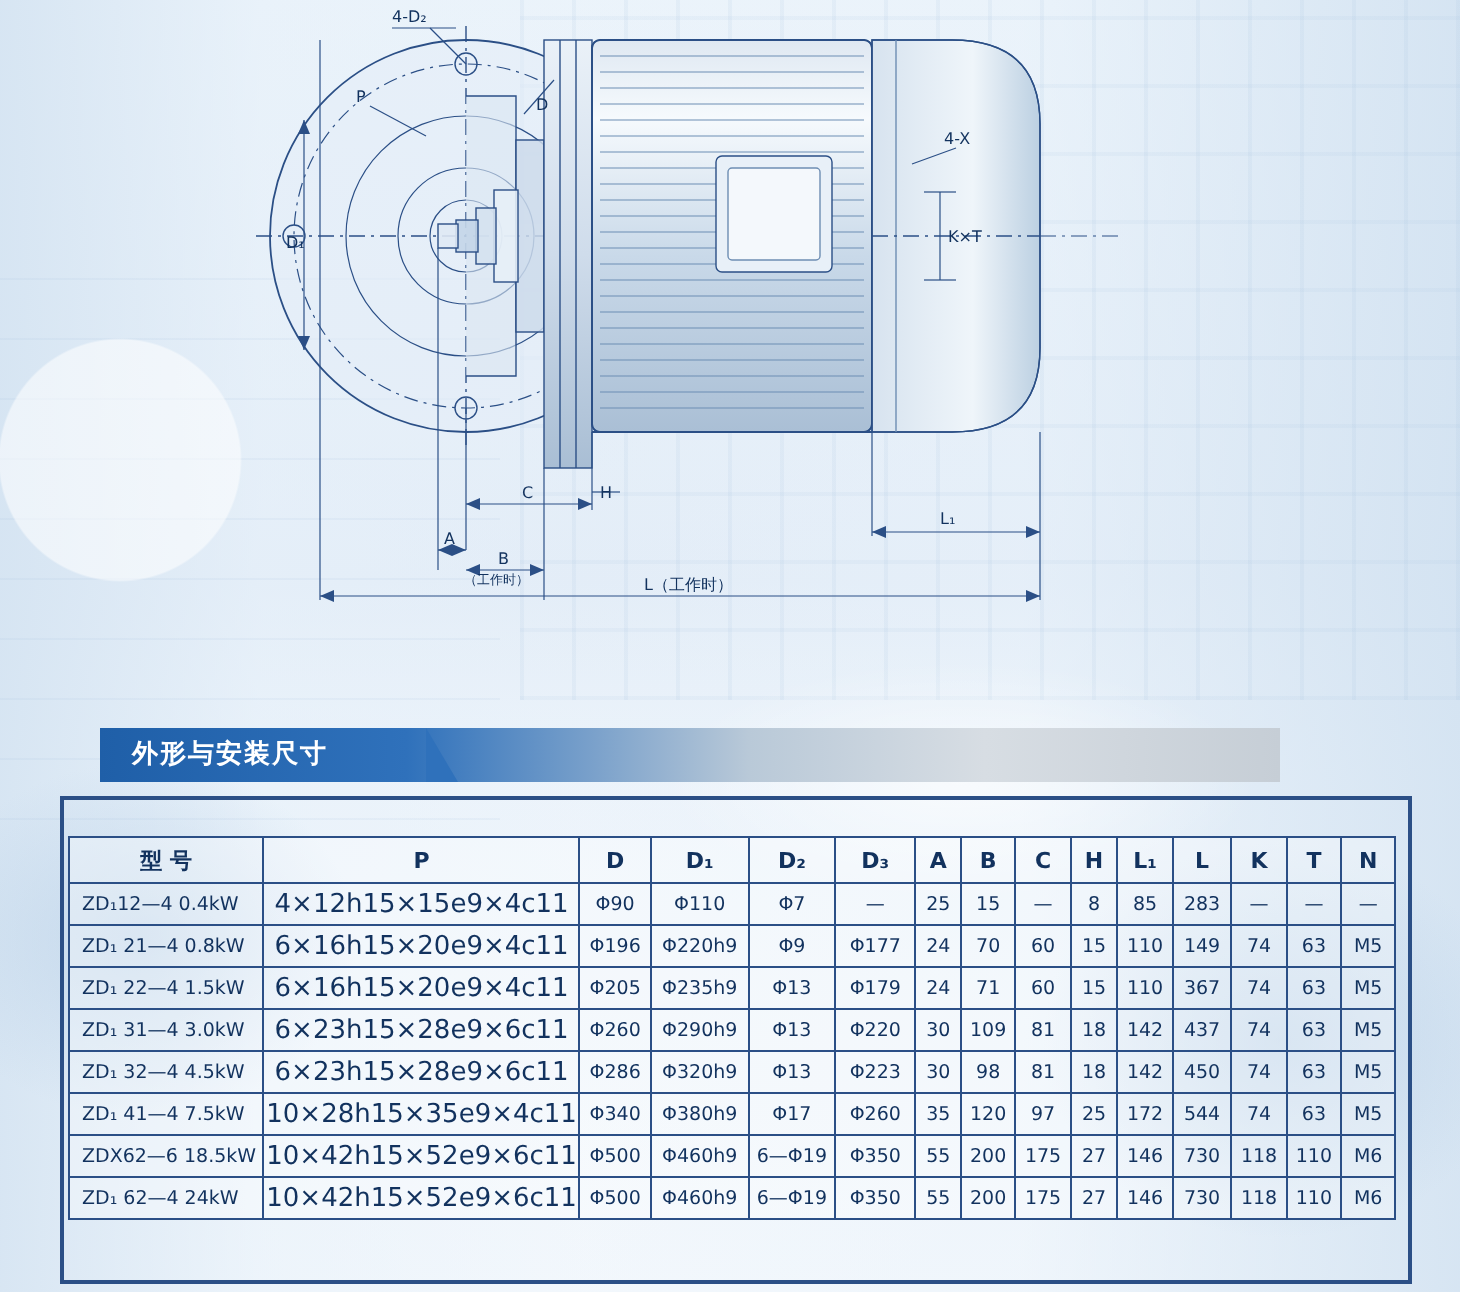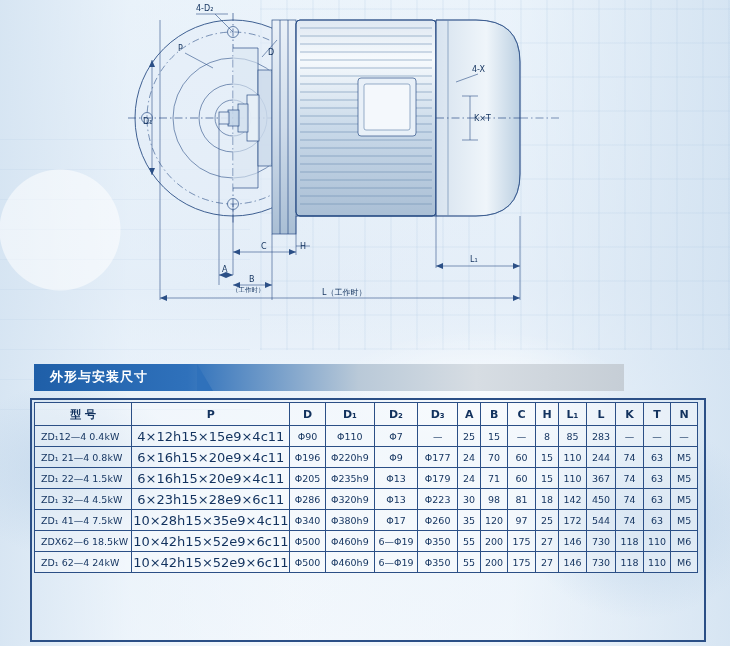--- a/index.html
+++ b/index.html
@@ -32,36 +32,36 @@
   .blot.b1{left:-40px;top:380px;width:220px;height:180px;background:radial-gradient(ellipse at center, rgba(176,202,228,.55), rgba(176,202,228,0) 70%);}
   .blot.b2{right:-30px;top:420px;width:240px;height:200px;background:radial-gradient(ellipse at center, rgba(170,198,226,.50), rgba(170,198,226,0) 70%);}
   .blot.b3{left:330px;top:330px;width:300px;height:120px;background:radial-gradient(ellipse at center, rgba(255,255,255,.65), rgba(255,255,255,0) 70%);}
 
   
   .drawing{position:absolute;left:0;top:0;width:730px;height:330px;}
   .drawing svg{display:block;}
 
   
   .banner{
-    position:absolute;left:34px;top:364px;width:590px;height:27px;
+    position:absolute;left:50px;top:364px;width:590px;height:27px;
     background:linear-gradient(90deg,#1f5fa8 0%,#2f71bb 26%,#b9c9d8 55%,#d7dde3 75%,#c6ced6 100%);
   }
   .banner .title{
     position:absolute;left:16px;top:4px;
     color:#ffffff;font-size:13px;font-weight:bold;letter-spacing:1px;
     font-family:"DejaVu Sans", sans-serif;
   }
   .banner .wedge{
     position:absolute;left:163px;top:0;width:0;height:0;
     border-top:27px solid transparent;border-left:16px solid #2f71bb;
   }
 
   
   .tablewrap{
-    position:absolute;left:34px;top:402px;width:664px;
+    position:absolute;left:34px;top:418px;width:664px;
   }
   table{
     border-collapse:collapse;width:664px;
     background:rgba(255,255,255,.35);
   }
   th,td{
     border:1px solid #2b4f86;
     text-align:center;
     font-size:9.5px;
     color:#12325e;
@@ -295,21 +295,21 @@
           <td class="p">6×16h15×20e9×4c11</td>
           <td>Φ196</td>
           <td>Φ220h9</td>
           <td>Φ9</td>
           <td>Φ177</td>
           <td>24</td>
           <td>70</td>
           <td>60</td>
           <td>15</td>
           <td>110</td>
-          <td>244</td>
+          <td>149</td>
           <td>74</td>
           <td>63</td>
           <td>M5</td>
         </tr>
         <tr>
           <td class="model">ZD₁ 22—4  1.5kW</td>
           <td class="p">6×16h15×20e9×4c11</td>
           <td>Φ205</td>
           <td>Φ235h9</td>
           <td>Φ13</td>
@@ -318,20 +318,37 @@
           <td>71</td>
           <td>60</td>
           <td>15</td>
           <td>110</td>
           <td>367</td>
           <td>74</td>
           <td>63</td>
           <td>M5</td>
         </tr>
         <tr>
+          <td class="model">ZD₁ 31—4  3.0kW</td>
+          <td class="p">6×23h15×28e9×6c11</td>
+          <td>Φ260</td>
+          <td>Φ290h9</td>
+          <td>Φ13</td>
+          <td>Φ220</td>
+          <td>30</td>
+          <td>109</td>
+          <td>81</td>
+          <td>18</td>
+          <td>142</td>
+          <td>437</td>
+          <td>74</td>
+          <td>63</td>
+          <td>M5</td>
+        </tr>
+        <tr>
           <td class="model">ZD₁ 32—4  4.5kW</td>
           <td class="p">6×23h15×28e9×6c11</td>
           <td>Φ286</td>
           <td>Φ320h9</td>
           <td>Φ13</td>
           <td>Φ223</td>
           <td>30</td>
           <td>98</td>
           <td>81</td>
           <td>18</td>

